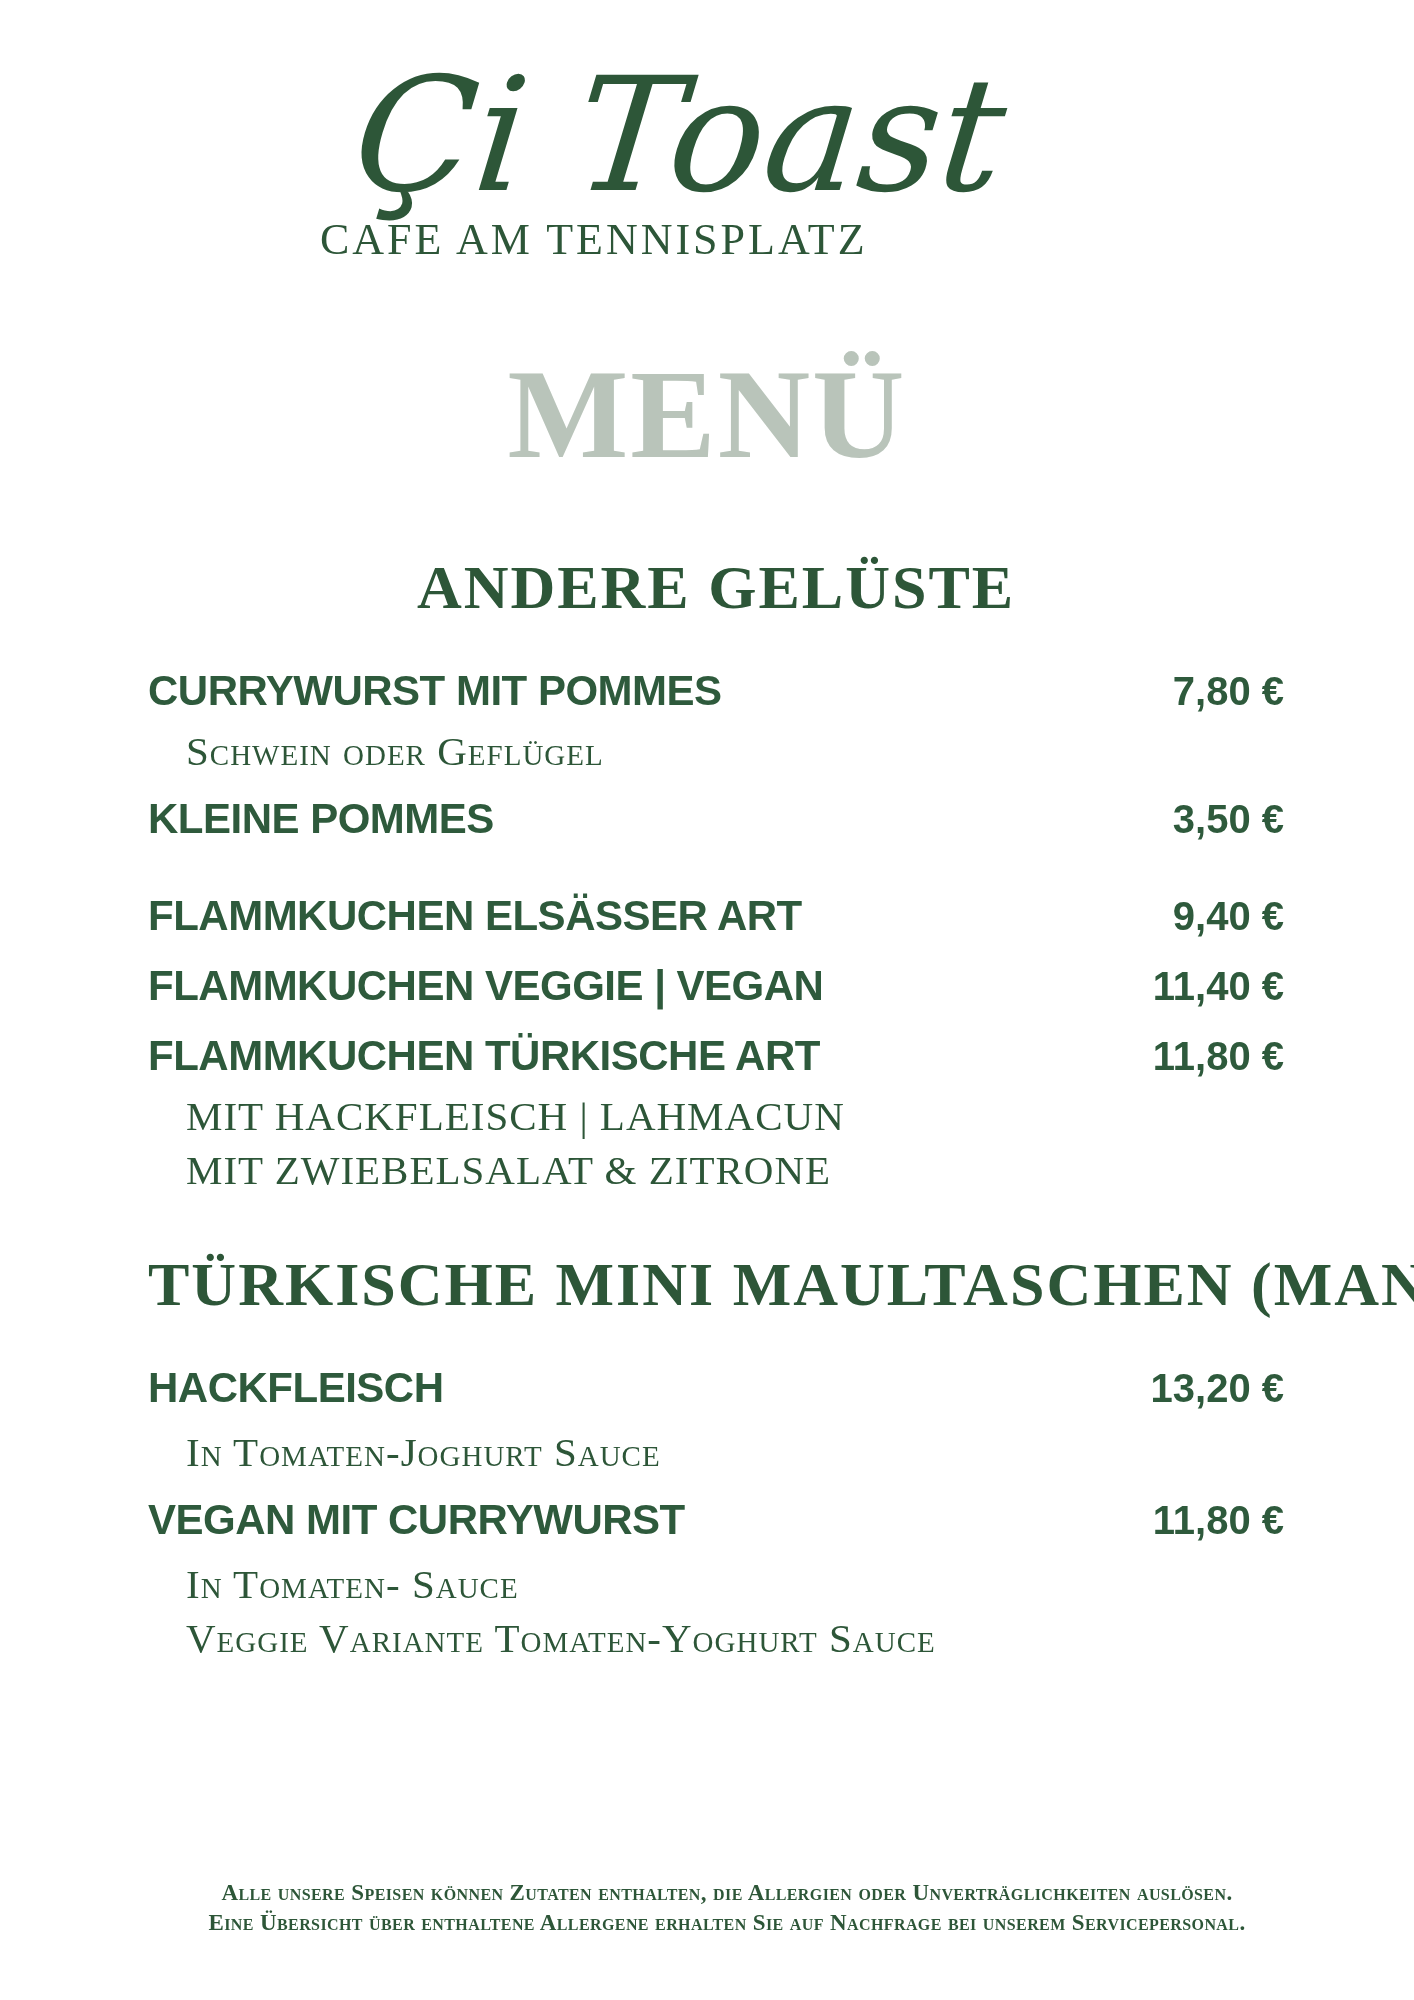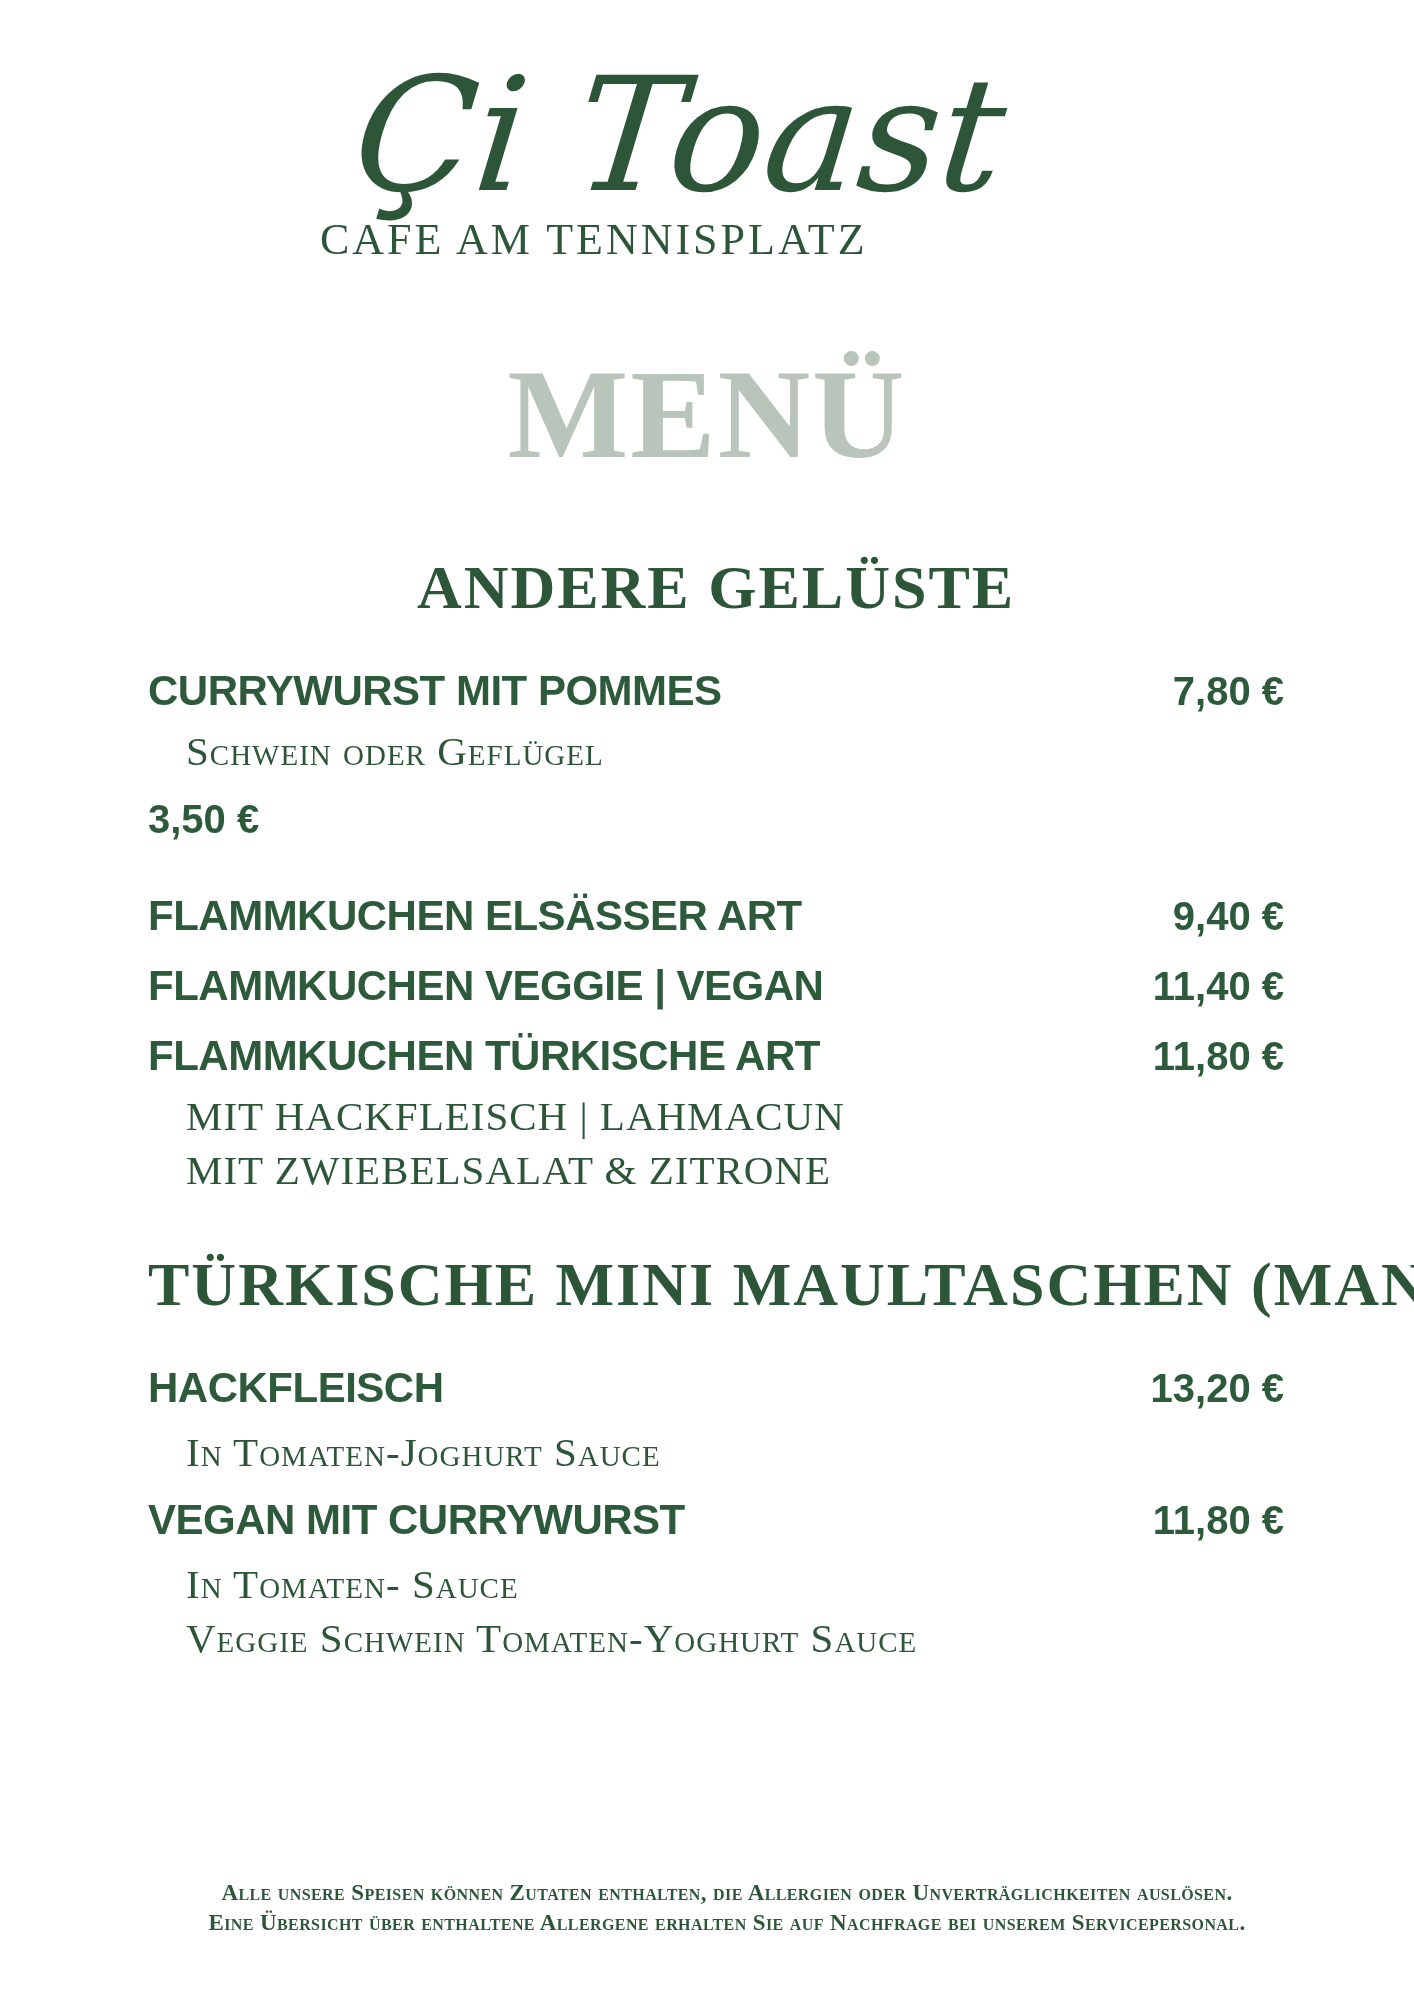--- a/index.html
+++ b/index.html
@@ -148,20 +148,21 @@
   <main class="menu-body" id="sections-root">
       <section class="section">
         <h2 class="section-heading">ANDERE GELÜSTE</h2>
         <div class="item-group">
           <div class="item-row">
             <span class="item-name">CURRYWURST MIT POMMES</span>
             <span class="item-price">7,80 €</span>
           </div>
           <div class="item-note">Schwein oder Geflügel</div>
           <div class="item-row">
+            <span class="item-name">KLEINE POMMES</span>
             <span class="item-price">3,50 €</span>
           </div>
         </div>
         <div class="item-group">
           <div class="item-row">
             <span class="item-name">FLAMMKUCHEN ELSÄSSER ART</span>
             <span class="item-price">9,40 €</span>
           </div>
           <div class="item-row">
             <span class="item-name">FLAMMKUCHEN VEGGIE | VEGAN</span>
@@ -181,21 +182,21 @@
           <div class="item-row">
             <span class="item-name">HACKFLEISCH</span>
             <span class="item-price">13,20 €</span>
           </div>
           <div class="item-note section2-note">In Tomaten-Joghurt Sauce</div>
           <div class="item-row">
             <span class="item-name">VEGAN MIT CURRYWURST</span>
             <span class="item-price">11,80 €</span>
           </div>
           <div class="item-note section2-note">In Tomaten- Sauce</div>
-          <div class="item-note section2-note">Veggie Schwein Tomaten-Yoghurt Sauce</div>
+          <div class="item-note section2-note">Veggie Variante Tomaten-Yoghurt Sauce</div>
         </div>
       </section>
     </main>
 
   <footer class="footer">
     <div>Alle unsere Speisen können Zutaten enthalten, die Allergien oder Unverträglichkeiten auslösen.</div>
     <div>Eine Übersicht über enthaltene Allergene erhalten Sie auf Nachfrage bei unserem Servicepersonal.</div>
   </footer>
 
 </div>

